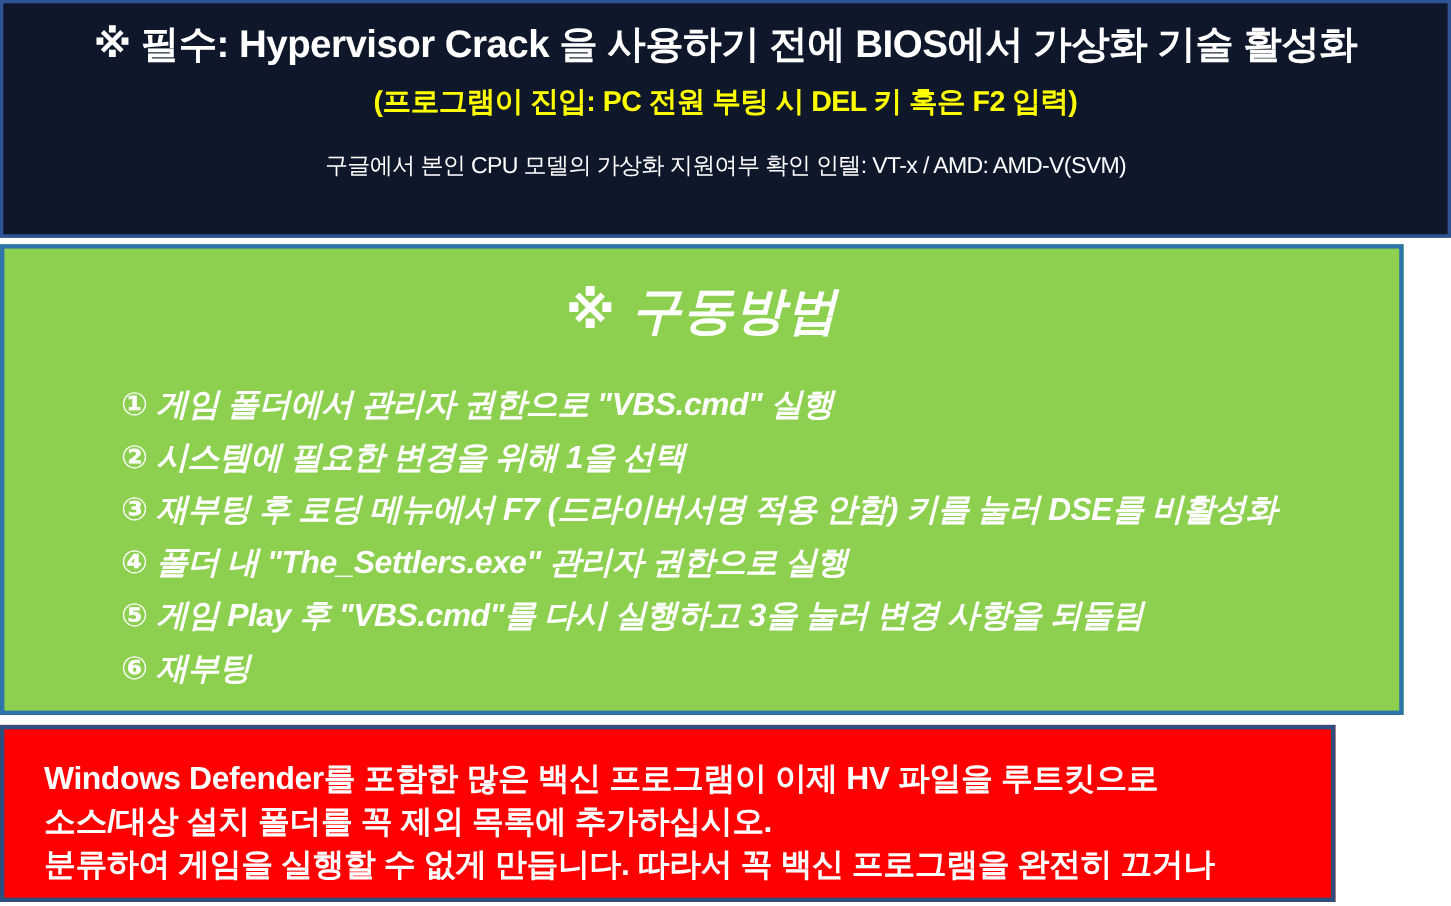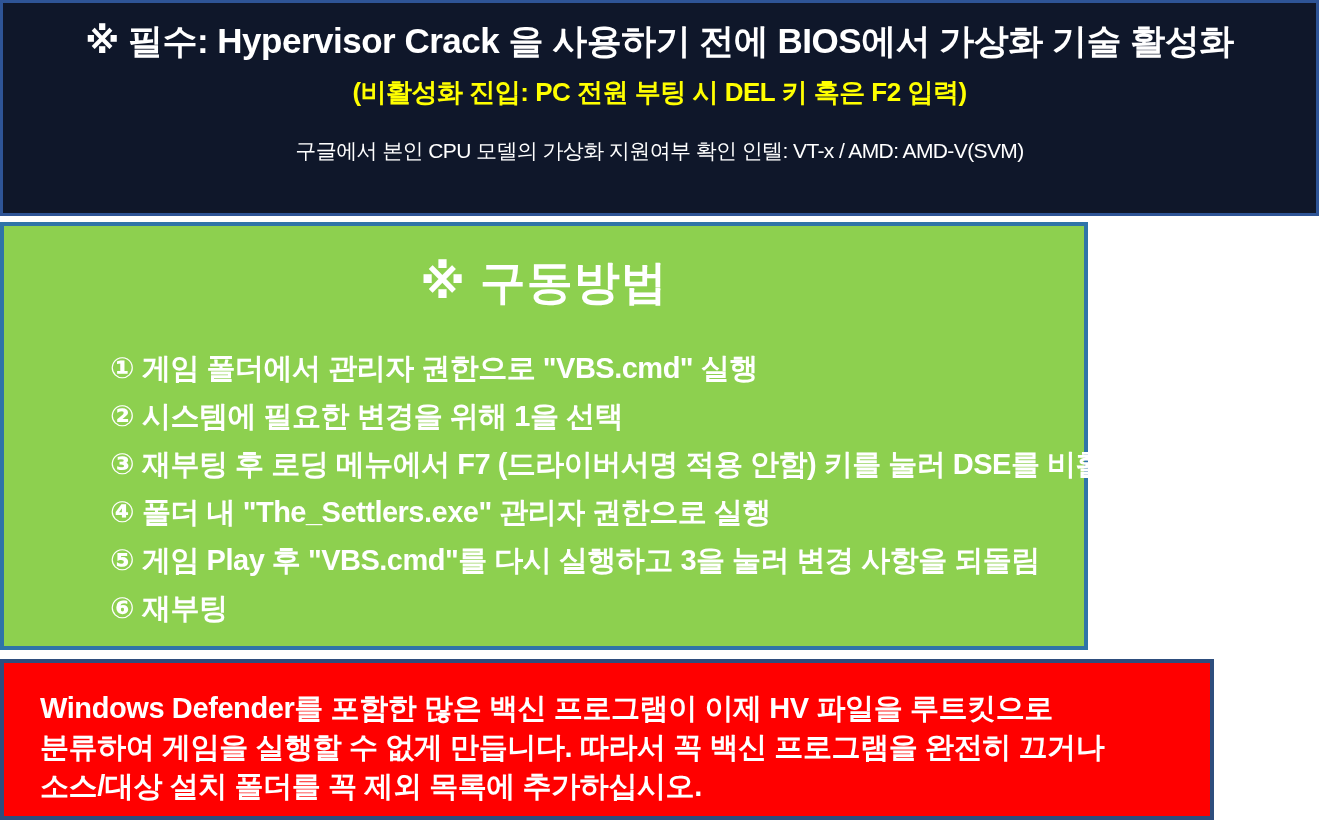--- a/index.html
+++ b/index.html
@@ -67,26 +67,27 @@
     white-space: nowrap;
     text-align: right;
     margin-top: 26px;
   }
 
   
   .banner-green {
     position: absolute;
     left: 0px;
     top: 222px;
-    width: 1088px;
+    width: 1276px;
     height: 428px;
     background: #8DD04F;
     border: 4px solid #2E74A8;
     box-sizing: border-box;
     padding: 0;
+    font-style: italic;
   }
   .green-title {
     color: #FFFFFF;
     font-weight: bold;
     font-size: 46px;
     line-height: 56px;
     text-align: center;
     margin-top: 28px;
     letter-spacing: 1px;
     white-space: nowrap;
@@ -132,21 +133,21 @@
     white-space: nowrap;
   }
 </style>
 </head>
 <body>
 
 <div class="poster">
 
   <div class="banner-blue">
     <div class="blue-line1">※ 필수: Hypervisor Crack 을 사용하기 전에 BIOS에서 가상화 기술 활성화</div>
-    <div class="blue-line2">(비활성화 진입: PC 전원 부팅 시 DEL 키 혹은 F2 입력)</div>
+    <div class="blue-line2">(프로그램이 진입: PC 전원 부팅 시 DEL 키 혹은 F2 입력)</div>
     <div class="blue-line3">구글에서 본인 CPU 모델의 가상화 지원여부 확인 인텔: VT-x  /  AMD: AMD-V(SVM)</div>
   </div>
 
   <div class="banner-green">
     <div class="green-title">※ 구동방법</div>
 
     <ul class="steps">
       <li class="step">
         <span class="step-num">①</span><span>게임 폴더에서 관리자 권한으로 "VBS.cmd" 실행</span>
       </li>
@@ -163,17 +164,17 @@
         <span class="step-num">⑤</span><span>게임 Play 후 "VBS.cmd"를 다시 실행하고 3을 눌러 변경 사항을 되돌림</span>
       </li>
       <li class="step">
         <span class="step-num">⑥</span><span>재부팅</span>
       </li>
     </ul>
   </div>
 
   <div class="banner-red">
     <div class="warn-line">Windows Defender를 포함한 많은 백신 프로그램이 이제 HV 파일을 루트킷으로</div>
+    <div class="warn-line">소스/대상 설치 폴더를 꼭 제외 목록에 추가하십시오.</div>
     <div class="warn-line">분류하여 게임을 실행할 수 없게 만듭니다. 따라서 꼭 백신 프로그램을 완전히 끄거나</div>
-    <div class="warn-line">소스/대상 설치 폴더를 꼭 제외 목록에 추가하십시오.</div>
   </div>
 
 </div>
 
 </body></html>

